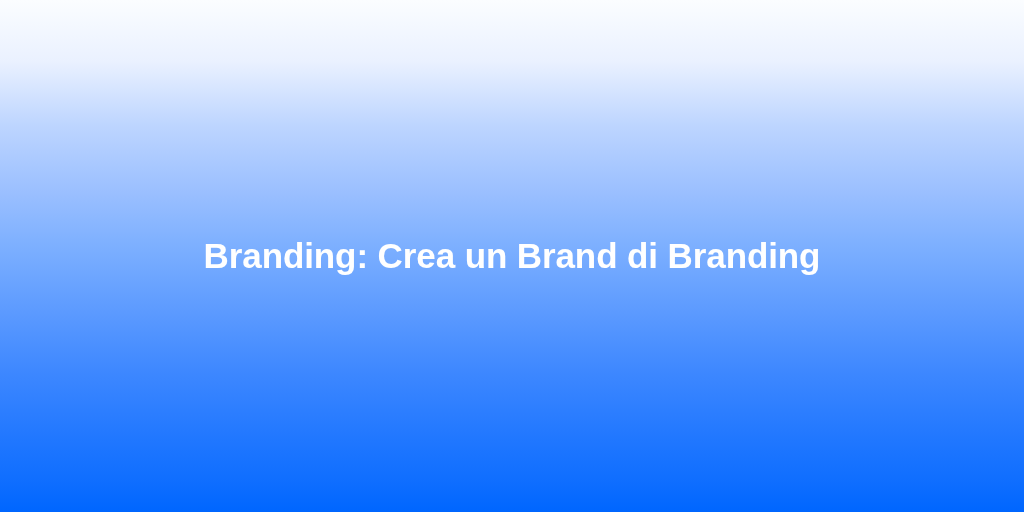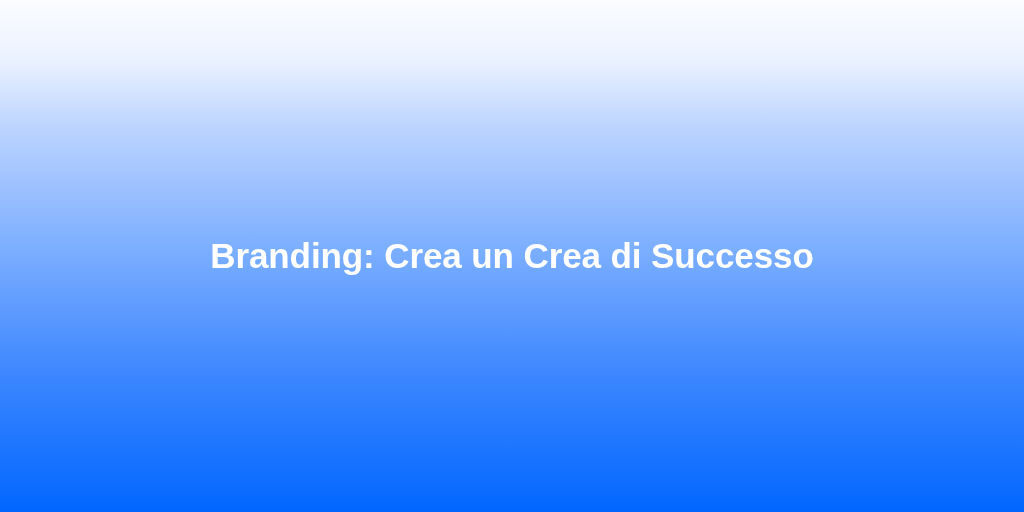--- a/index.html
+++ b/index.html
@@ -68,16 +68,16 @@
     white-space: nowrap;
     -webkit-font-smoothing: antialiased;
   }
 </style>
 </head>
 <body>
 
 <div class="hero-canvas">
 
   <div class="hero-title-wrap">
-    <h1 class="hero-title">Branding: Crea un Crea di Successo</h1>
+    <h1 class="hero-title">Branding: Crea un Brand di Branding</h1>
   </div>
 
 </div>
 
 </body></html>

